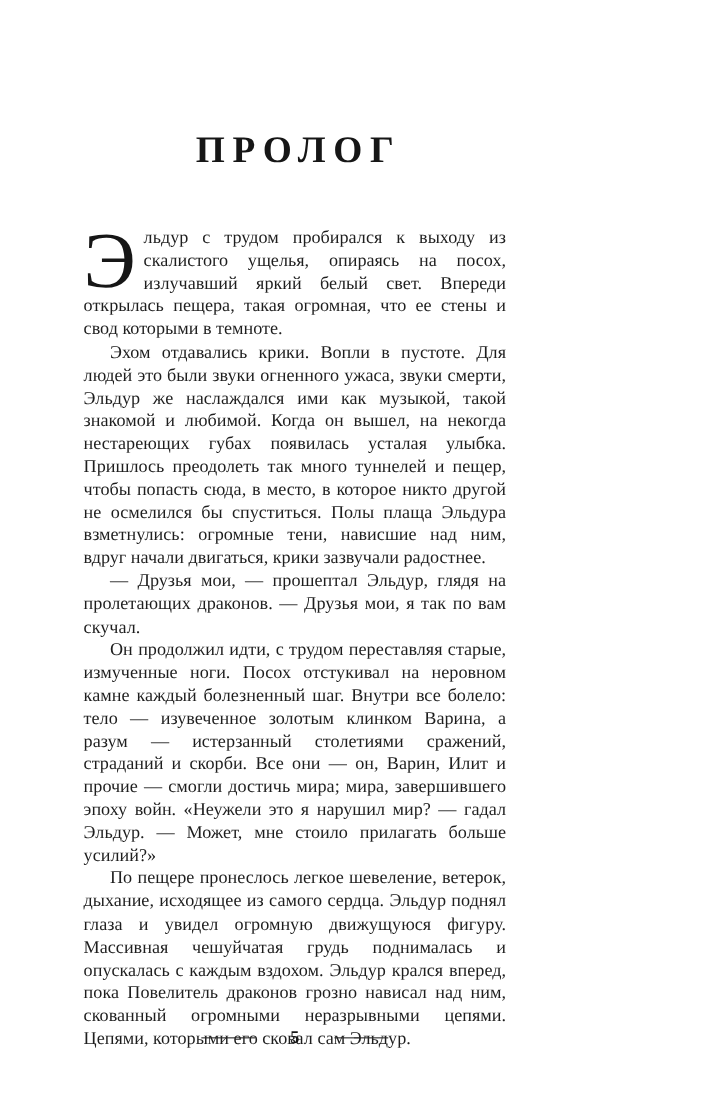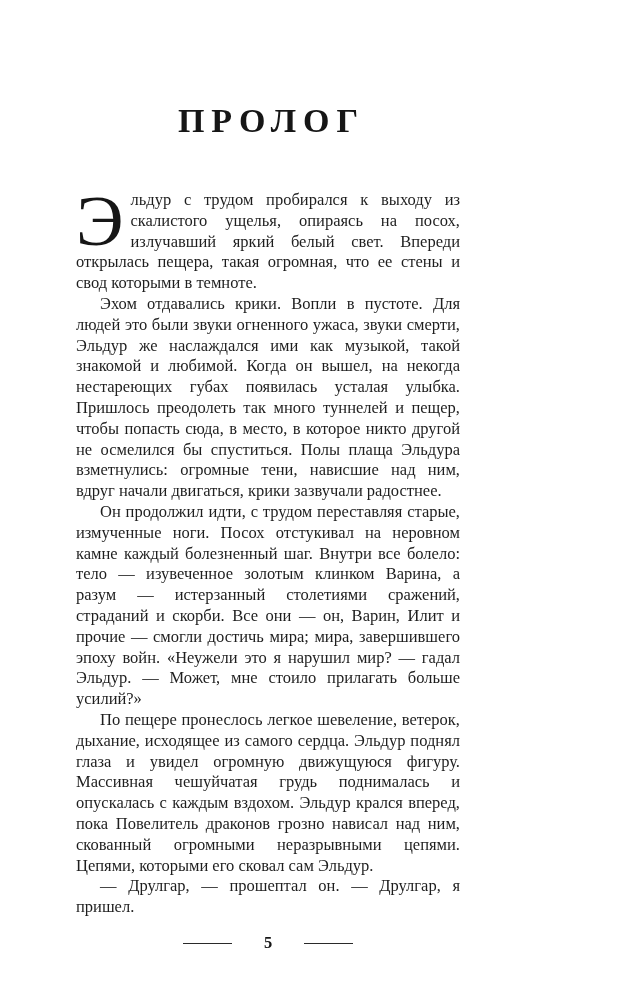--- a/index.html
+++ b/index.html
@@ -7,21 +7,21 @@
   body {
     background: #ffffff;
     color: #1e1e1e;
     font-family: "Liberation Serif", serif;
     overflow: hidden;
   }
   .page {
     position: relative;
     width: 536px;
     height: 1000px;
-    padding: 0 76px;
+    padding: 16px 76px;
     background: #ffffff;
   }
   .chapter-title {
     padding-top: 102px;
     text-align: center;
     font-size: 34px;
     font-weight: 700;
     letter-spacing: 7px;
     text-indent: 7px; 
     color: #161616;
@@ -69,26 +69,26 @@
 
 <div class="page">
 
   <h1 class="chapter-title">ПРОЛОГ</h1>
 
   <div class="body-text">
     <p class="first"><span class="drop-cap">Э</span><span>льдур с трудом пробирался к выходу из скалистого ущелья, опираясь на посох, излучавший яркий белый свет. Впереди открылась пещера, такая огромная, что ее стены и свод которыми в темноте.</span></p>
 
     <p>Эхом отдавались крики. Вопли в пустоте. Для людей это были звуки огненного ужаса, звуки смерти, Эльдур же наслаждался ими как музыкой, такой знакомой и любимой. Когда он вышел, на некогда нестареющих губах появилась усталая улыбка. Пришлось преодолеть так много туннелей и пещер, чтобы попасть сюда, в место, в которое никто другой не осмелился бы спуститься. Полы плаща Эльдура взметнулись: огромные тени, нависшие над ним, вдруг начали двигаться, крики зазвучали радостнее.</p>
 
+    <p>— Друзья мои, — прошептал Эльдур, глядя на пролетающих драконов. — Друзья мои, я так по вам скучал.</p>
 
     <p>Он продолжил идти, с трудом переставляя старые, измученные ноги. Посох отстукивал на неровном камне каждый болезненный шаг. Внутри все болело: тело — изувеченное золотым клинком Варина, а разум — истерзанный столетиями сражений, страданий и скорби. Все они — он, Варин, Илит и прочие — смогли достичь мира; мира, завершившего эпоху войн. «Неужели это я нарушил мир? — гадал Эльдур. — Может, мне стоило прилагать больше усилий?»</p>
 
     <p>По пещере пронеслось легкое шевеление, ветерок, дыхание, исходящее из самого сердца. Эльдур поднял глаза и увидел огромную движущуюся фигуру. Массивная чешуйчатая грудь поднималась и опускалась с каждым вздохом. Эльдур крался вперед, пока Повелитель драконов грозно нависал над ним, скованный огромными неразрывными цепями. Цепями, которыми его сковал сам Эльдур.</p>
 
-    <p>— Друлгар, — прошептал он. — Друлгар, я пришел.</p>
 
   </div>
 
   <div class="footer">
     <span class="footer-rule"></span>
     <span class="page-number">5</span>
     <span class="footer-rule"></span>
   </div>
 
 </div>

